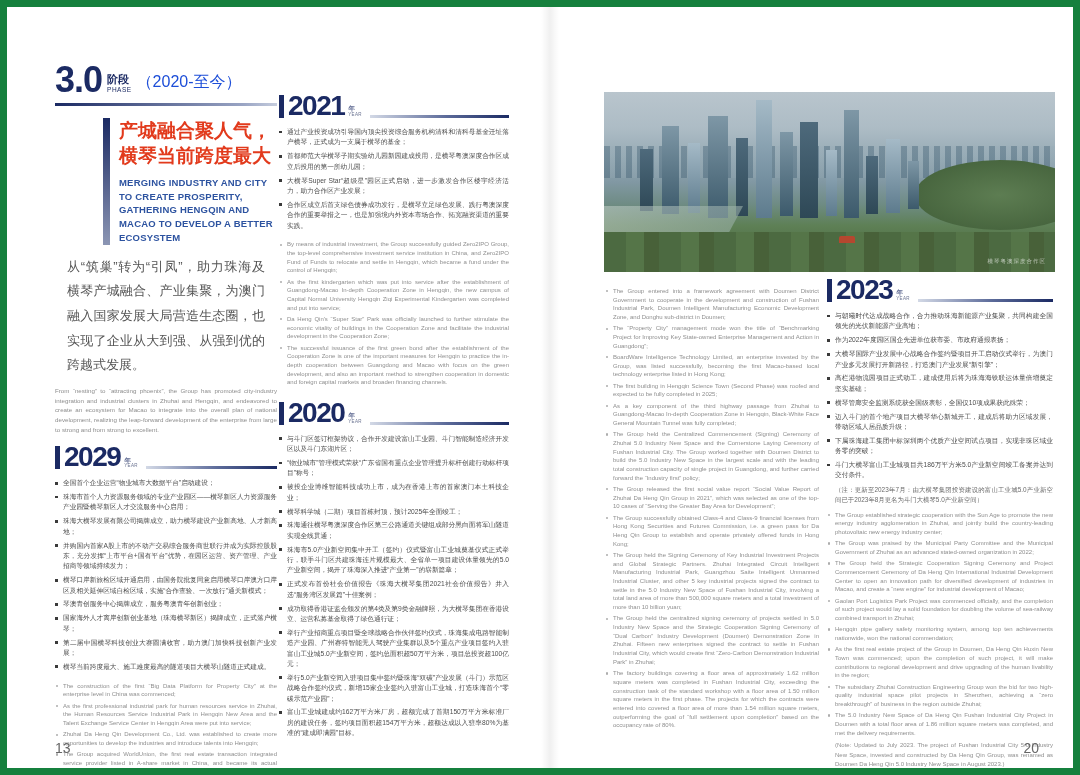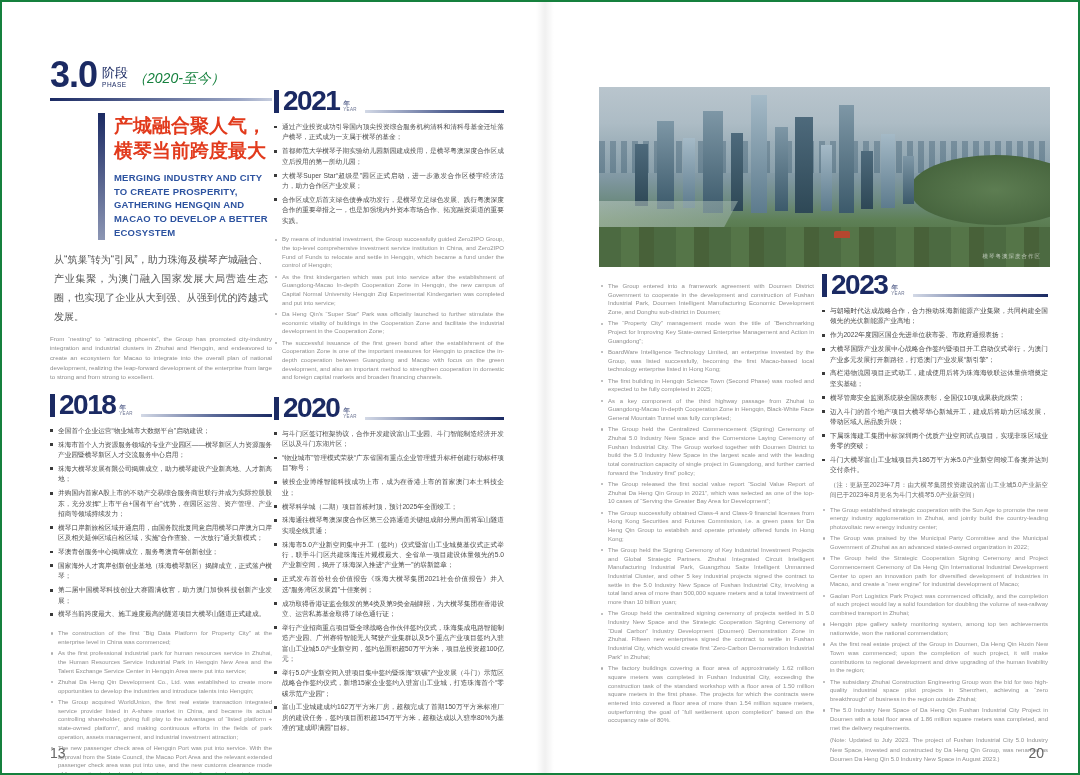--- a/index.html
+++ b/index.html
@@ -1,36 +1,36 @@
 <!DOCTYPE html>
 <html><head>
 <meta charset="utf-8">
 <style>
   html,body{margin:0;padding:0;background:#e9e9e9;}
   *{box-sizing:border-box;}
   .spread{position:relative;width:1080px;height:775px;margin:0 auto;background:#ffffff;
           font-family:"Liberation Sans","DejaVu Sans",sans-serif;overflow:hidden;
-          border:2px solid #15803d;}
+          border:7px solid #15803d;}
   .gutter{position:absolute;left:534px;top:0;width:18px;height:100%;
           background:linear-gradient(90deg,rgba(0,0,0,0),rgba(0,0,0,.06) 50%,rgba(0,0,0,0));}
   .col{position:absolute;}
   
   .phase-row{display:flex;align-items:flex-end;gap:5px;}
   .phase-num{font-size:36px;font-weight:bold;color:#1b2a63;line-height:.85;letter-spacing:-1px;}
   .phase-suffix{display:flex;flex-direction:column;color:#1b2a63;line-height:1.15;padding-bottom:2px;}
-  .phase-suffix .cn{font-size:13px;}
+  .phase-suffix .cn{font-size:11px;font-weight:bold;}
   .phase-suffix .en{font-size:6.5px;letter-spacing:.5px;}
-  .phase-range{font-size:14px;color:#15803d;padding-bottom:3px;white-space:nowrap;font-style:italic;}
+  .phase-range{font-size:16px;color:#1d4ed8;padding-bottom:3px;white-space:nowrap;}
   .phase-rule{height:3px;background:linear-gradient(90deg,#1b2a63,#9aa5c4 85%,#c6cdde);margin:7px 0 12px;}
   
   .title-wrap{display:flex;margin-bottom:10px;padding-left:48px;}
   .title-bar{width:7px;background:linear-gradient(180deg,#1b2a63,#8c96b4);margin-right:9px;flex:none;}
   .title-cn{font-size:19px;font-weight:bold;color:#e23a1c;line-height:1.35;}
   .title-en{font-size:9.5px;font-weight:bold;color:#2d53a0;line-height:1.45;margin-top:7px;letter-spacing:.2px;}
-  .intro-cn{font-size:10px;color:#555;line-height:1.9;text-align:justify;margin:4px 4px 8px;}
+  .intro-cn{font-size:13px;color:#555;line-height:1.9;text-align:justify;margin:4px 12px 8px;}
   .intro-en{font-size:6.2px;color:#8d8d8d;line-height:1.55;text-align:justify;margin-bottom:12px;}
   
   .year-head{display:flex;align-items:flex-end;gap:4px;margin:0 0 9px;}
   .year-bar{width:5px;height:23px;background:#1b2a63;flex:none;}
   .year-num{font-size:28px;font-weight:bold;color:#1b2a63;line-height:.82;letter-spacing:-1.5px;}
   .year-suffix{display:flex;flex-direction:column;color:#1b2a63;line-height:1.1;margin-top:3px;}
   .year-suffix .cn{font-size:7px;}
   .year-suffix .en{font-size:4.5px;letter-spacing:.3px;color:#6a7391;}
   .year-rule{flex:1;height:3px;margin-top:11px;margin-left:4px;
              background:linear-gradient(90deg,#d3d9e6,#5b6a99 55%,#1b2a63);}
@@ -96,21 +96,21 @@
         </div>
         <div class="title-en">MERGING INDUSTRY AND CITY TO CREATE PROSPERITY, GATHERING HENGQIN AND MACAO TO DEVELOP A BETTER ECOSYSTEM</div>
       </div>
     </div>
 
     <p class="intro-cn">从“筑巢”转为“引凤”，助力珠海及横琴产城融合、产业集聚，为澳门融入国家发展大局营造生态圈，也实现了企业从大到强、从强到优的跨越式发展。</p>
     <p class="intro-en">From “nesting” to “attracting phoenix”, the Group has promoted city-industry integration and industrial clusters in Zhuhai and Hengqin, and endeavored to create an ecosystem for Macao to integrate into the overall plan of national development, realizing the leap-forward development of the enterprise from large to strong and from strong to excellent.</p>
 
     <div class="year-head">
       <div class="year-bar"></div>
-      <span class="year-num">2018</span>
+      <span class="year-num">2029</span>
       <span class="year-suffix">
         <span class="cn">年</span>
         <span class="en">YEAR</span>
       </span>
       <div class="year-rule"></div>
     </div>
 
     <ul class="cn">
 
     <li><span>全国首个企业运营“物业城市大数据平台”启动建设；</span></li>

